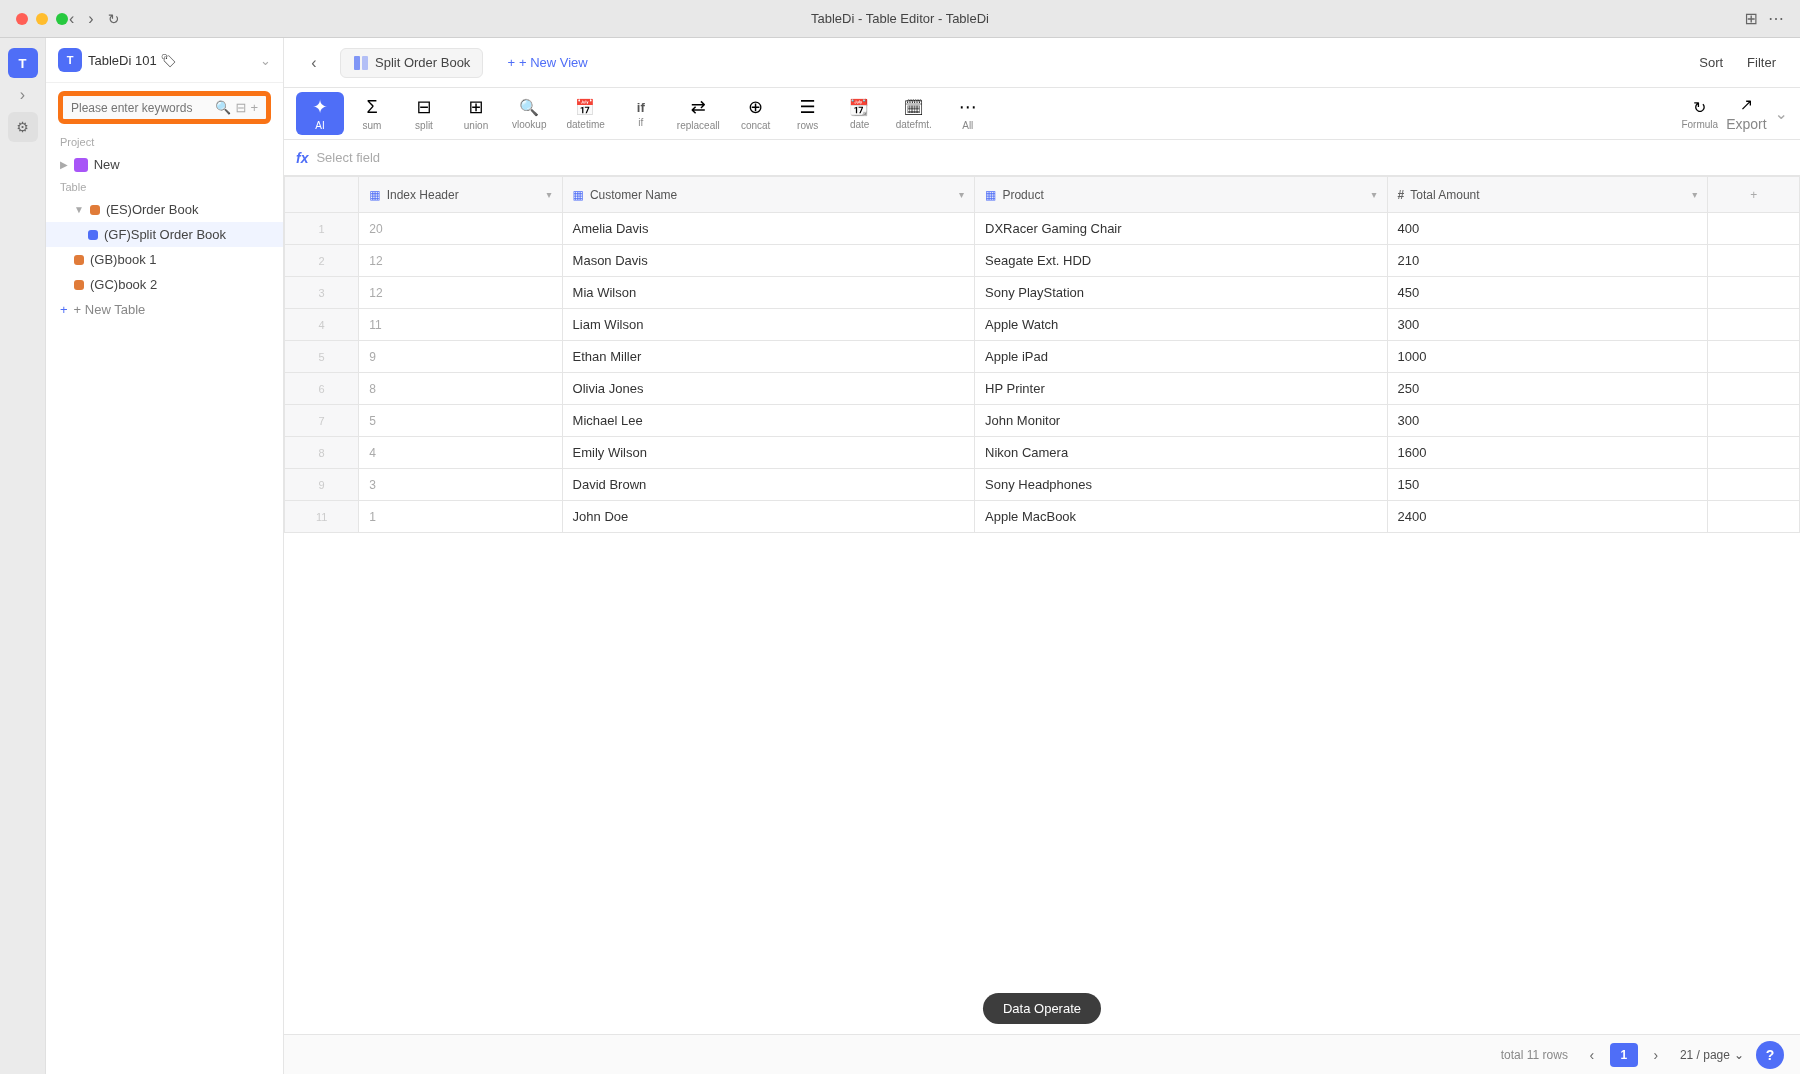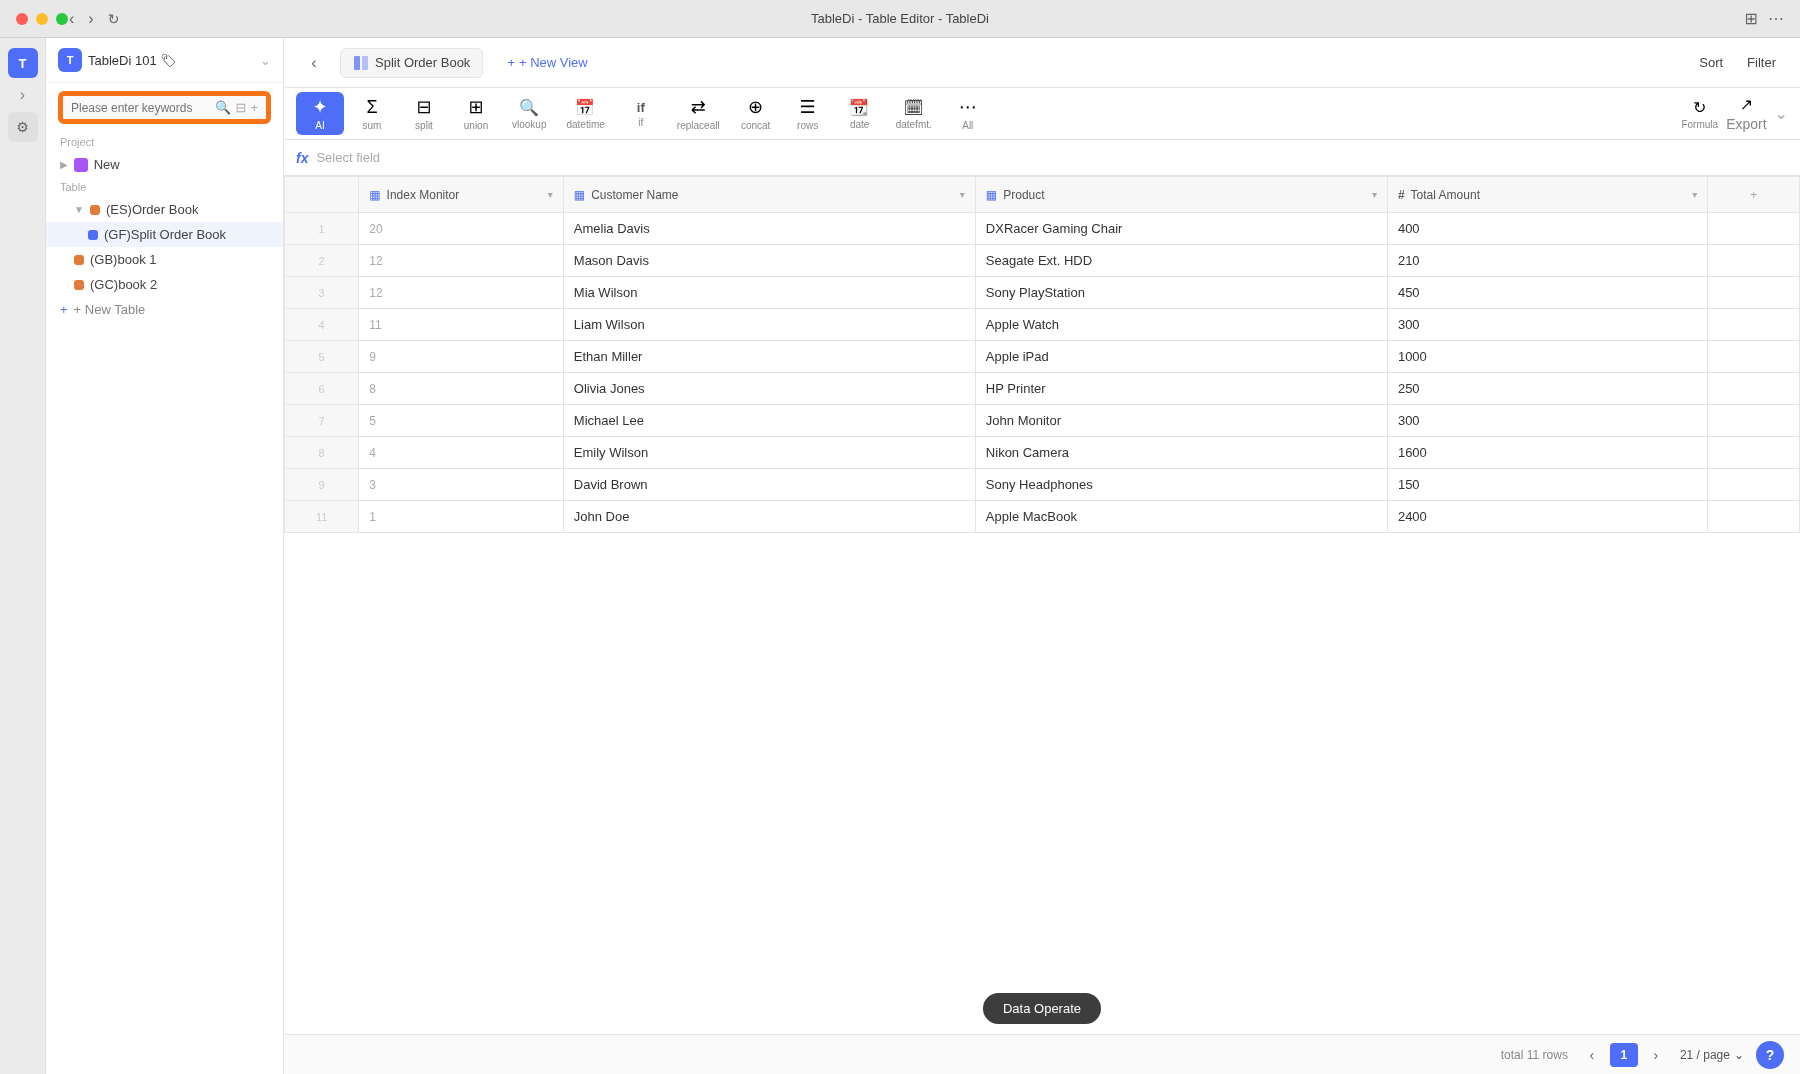--- a/index.html
+++ b/index.html
@@ -283,21 +283,21 @@
 
 
     <div class="table-container">
       <table>
         <thead>
           <tr>
             <th class="row-selector"></th>
             <th class="col-index">
               <div class="th-inner">
                 <span style="color:#4f6ef7;font-size:12px">▦</span>
-                <span>Index Monitor</span>
+                <span>Index Header</span>
                 <span class="th-dropdown">▾</span>
               </div>
             </th>
             <th class="col-customer">
               <div class="th-inner">
                 <span style="color:#4f6ef7;font-size:12px">▦</span>
                 <span>Customer Name</span>
                 <span class="th-dropdown">▾</span>
               </div>
             </th>

